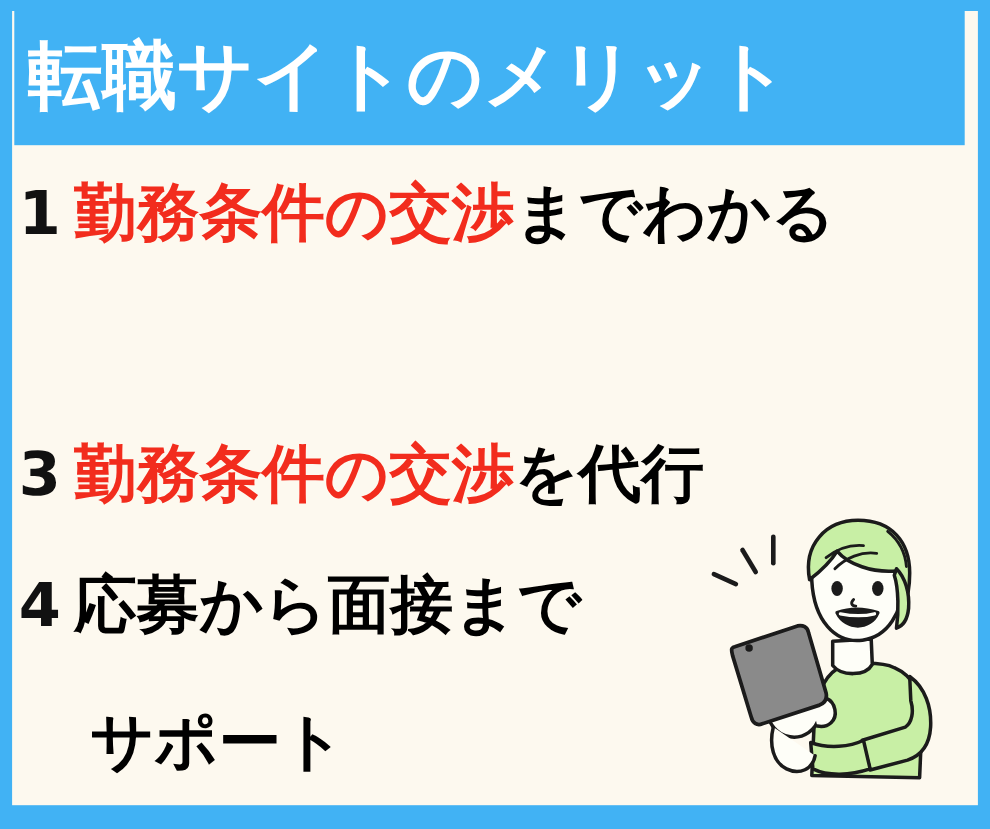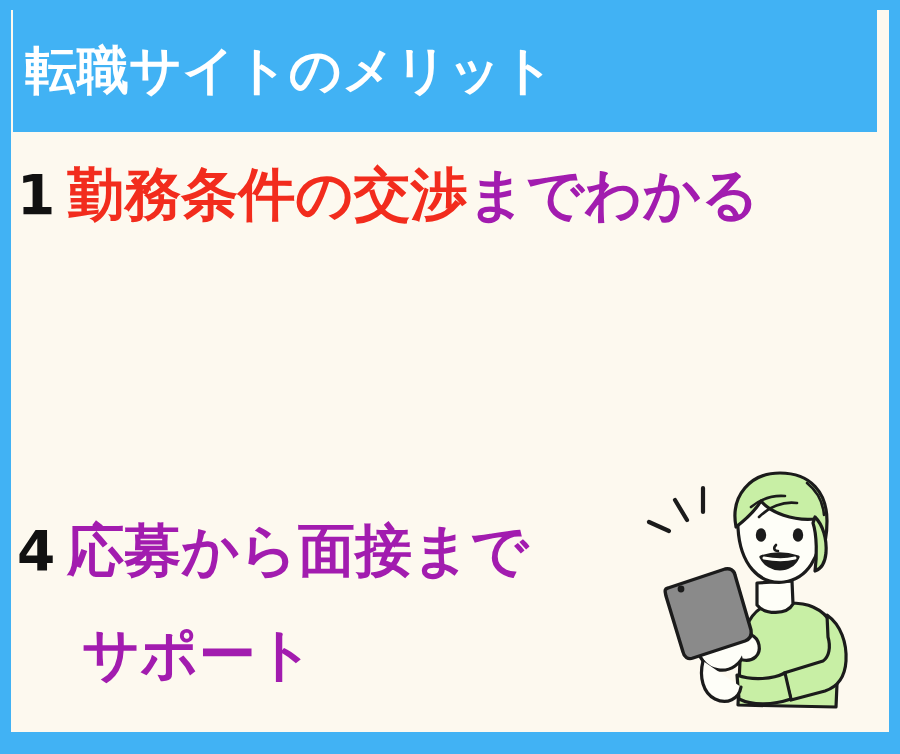--- a/index.html
+++ b/index.html
@@ -46,21 +46,21 @@
     display: flex;
     align-items: center;
     overflow: hidden;
   }
   #header-title {
     display: block;
     margin: 0;
     padding: 0 0 0 12px;
     color: #FFFFFF;
     font-family: "DejaVu Sans", "Liberation Sans", sans-serif;
-    font-size: 52px;
+    font-size: 68px;
     font-weight: 700;
     line-height: 1;
     letter-spacing: 0px;
     white-space: nowrap;
     transform: translateY(-1px);
   }
 
   
   #benefit-list {
     position: absolute;
@@ -81,31 +81,31 @@
     font-family: "DejaVu Sans", "Liberation Sans", sans-serif;
     font-size: 57px;
     font-weight: 700;
     line-height: 1;
     color: #111111;
   }
   .benefit-row.row-1 { top: 34px; }
   .benefit-row.row-2 { top: 153px; }
   .benefit-row.row-3 { top: 271px; }
   .benefit-row.row-4 { top: 390px; }
-  .benefit-row.row-4b { top: 494px; left: 71px; }
+  .benefit-row.row-4b { top: 515px; left: 71px; }
 
   .row-num {
     display: inline-block;
     color: #111111;
     font-weight: 700;
     font-size: 55px;
     padding-right: 12px;
   }
   .txt-red  { color: var(--red, #F22C1D); }
-  .txt-dark { color: #a21caf; }
+  .txt-dark { color: #000000; }
 
   
   #illustration {
     position: absolute;
     left: 630px;
     top: 455px;
     width: 250px;
     height: 267px;
   }
   #illustration svg { display: block; width: 100%; height: 100%; }
@@ -121,20 +121,23 @@
       <h1 id="header-title">転職サイトのメリット</h1>
     </div>
 
     <ul id="benefit-list">
 
       <li class="benefit-row row-1">
         <span class="row-num">1</span><span class="txt-red">勤務条件の交渉</span><span class="txt-dark">までわかる</span>
       </li>
 
 
+      <li class="benefit-row row-3">
+        <span class="row-num">3</span><span class="txt-red">勤務条件の交渉</span><span class="txt-dark">を代行</span>
+      </li>
 
       <li class="benefit-row row-4">
         <span class="row-num">4</span><span class="txt-dark">応募から面接まで</span>
       </li>
 
       <li class="benefit-row row-4b">
         <span class="txt-dark">サポート</span>
       </li>
 
     </ul>

